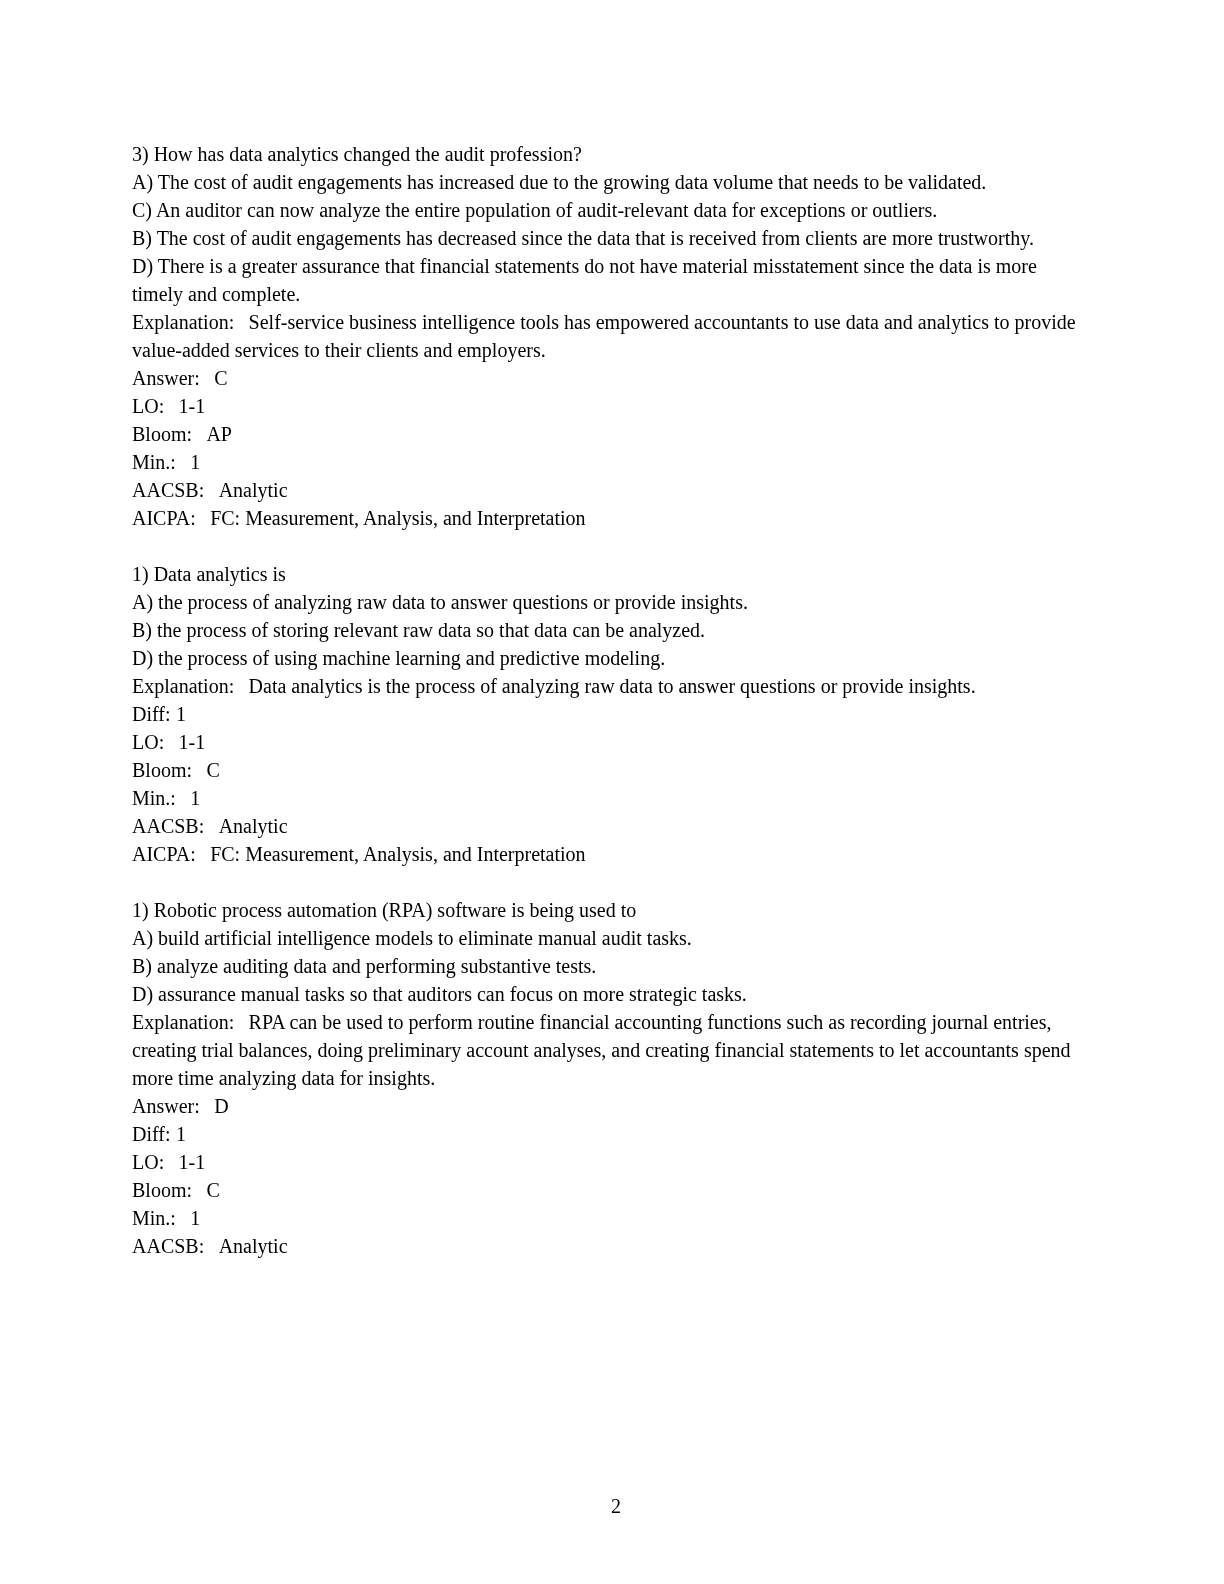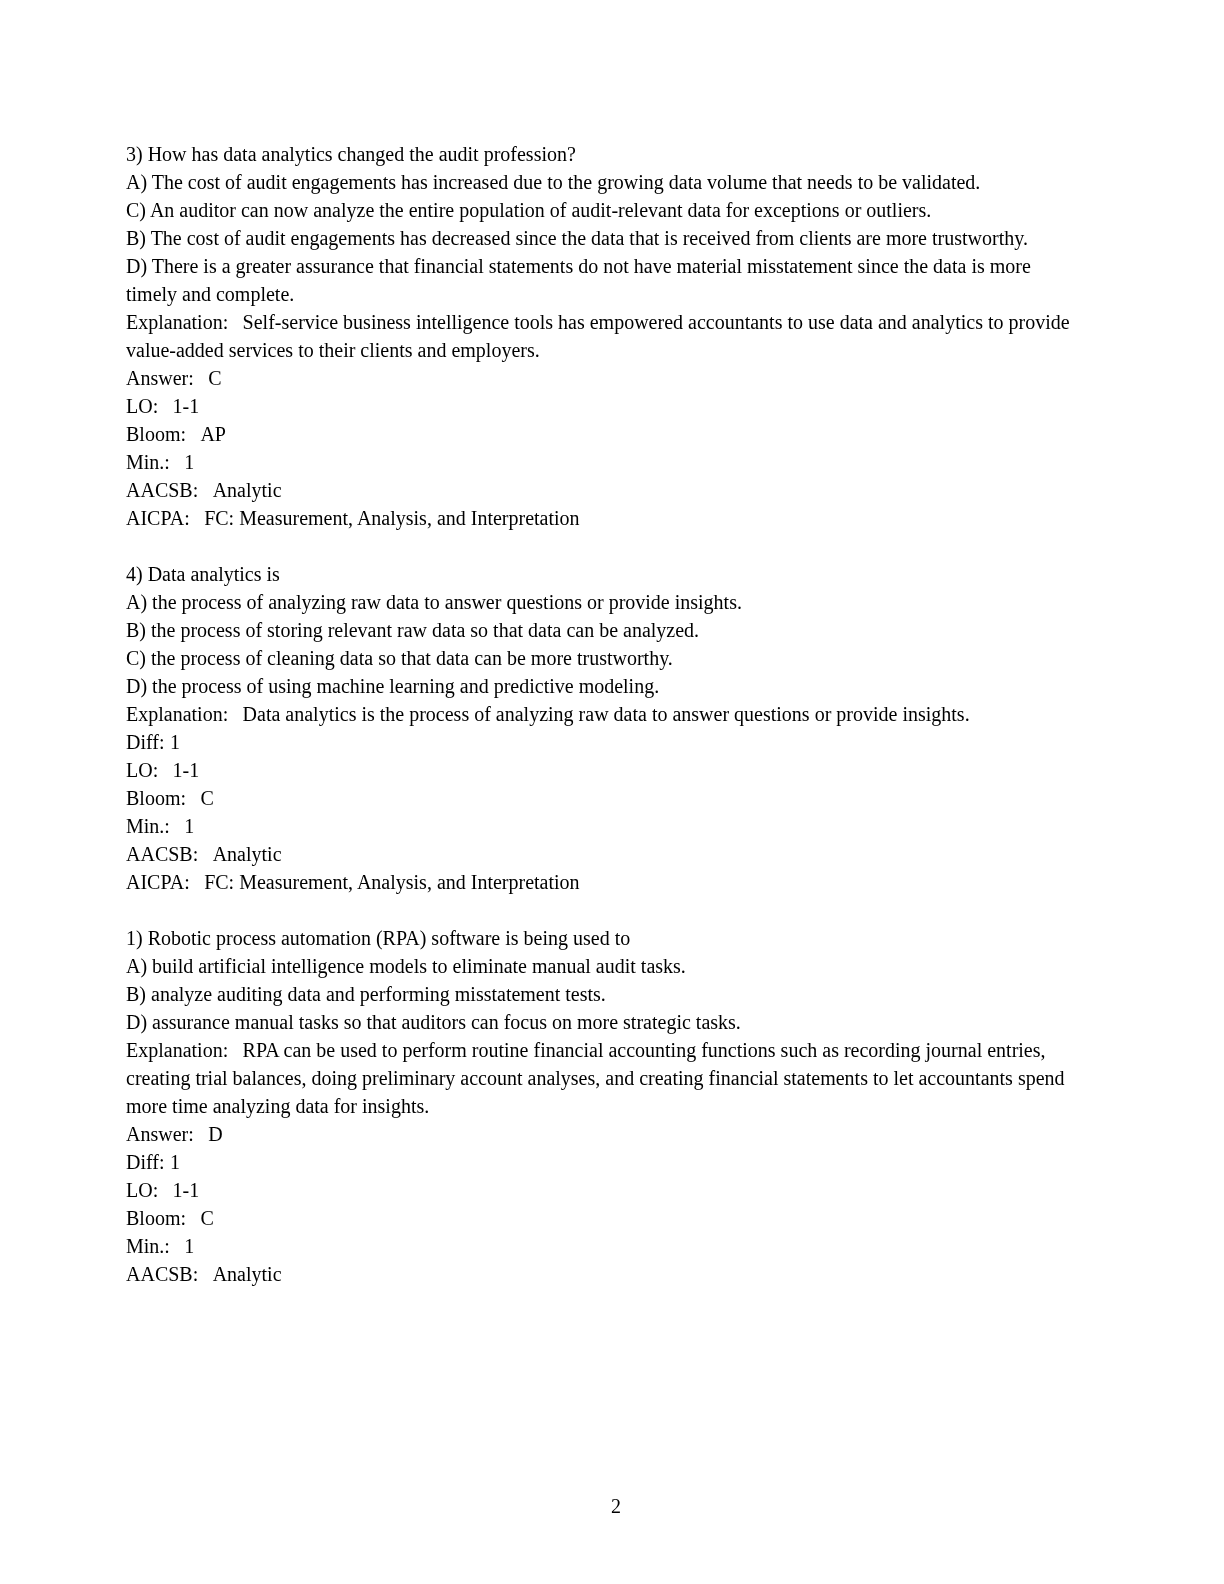--- a/index.html
+++ b/index.html
@@ -14,21 +14,21 @@
     background: #ffffff;
     overflow: hidden;
     font-family: "Liberation Serif", "DejaVu Serif", serif;
     font-size: 20px;
     line-height: 28px;
     color: #000000;
   }
   .content {
     position: absolute;
     top: 140px;
-    left: 126px;
+    left: 132px;
     width: 950px;
   }
   .question + .question {
     margin-top: 28px;
   }
   .line {
     margin: 0;
     padding: 0;
     white-space: normal;
   }
@@ -62,37 +62,36 @@
         <p class="line">D) There is a greater assurance that financial statements do not have material misstatement since the data is more timely and complete.</p>
         <p class="line labeled"><span class="label">Explanation:</span><span class="value">Self-service business intelligence tools has empowered accountants to use data and analytics to provide value-added services to their clients and employers.</span></p>
         <p class="line labeled"><span class="label">Answer:</span><span class="value">C</span></p>
         <p class="line labeled"><span class="label">LO:</span><span class="value">1-1</span></p>
         <p class="line labeled"><span class="label">Bloom:</span><span class="value">AP</span></p>
         <p class="line labeled"><span class="label">Min.:</span><span class="value">1</span></p>
         <p class="line labeled"><span class="label">AACSB:</span><span class="value">Analytic</span></p>
         <p class="line labeled"><span class="label">AICPA:</span><span class="value">FC: Measurement, Analysis, and Interpretation</span></p>
       </section>
       <section class="question">
-        <p class="line">4) Data analytics is</p>
+        <p class="line">1) Data analytics is</p>
         <p class="line">A) the process of analyzing raw data to answer questions or provide insights.</p>
         <p class="line">B) the process of storing relevant raw data so that data can be analyzed.</p>
-        <p class="line">C) the process of cleaning data so that data can be more trustworthy.</p>
         <p class="line">D) the process of using machine learning and predictive modeling.</p>
         <p class="line labeled"><span class="label">Explanation:</span><span class="value">Data analytics is the process of analyzing raw data to answer questions or provide insights.</span></p>
         <p class="line labeled narrow"><span class="label">Diff:</span><span class="value">1</span></p>
         <p class="line labeled"><span class="label">LO:</span><span class="value">1-1</span></p>
         <p class="line labeled"><span class="label">Bloom:</span><span class="value">C</span></p>
         <p class="line labeled"><span class="label">Min.:</span><span class="value">1</span></p>
         <p class="line labeled"><span class="label">AACSB:</span><span class="value">Analytic</span></p>
         <p class="line labeled"><span class="label">AICPA:</span><span class="value">FC: Measurement, Analysis, and Interpretation</span></p>
       </section>
       <section class="question">
         <p class="line">1) Robotic process automation (RPA) software is being used to</p>
         <p class="line">A) build artificial intelligence models to eliminate manual audit tasks.</p>
-        <p class="line">B) analyze auditing data and performing misstatement tests.</p>
+        <p class="line">B) analyze auditing data and performing substantive tests.</p>
         <p class="line">D) assurance manual tasks so that auditors can focus on more strategic tasks.</p>
         <p class="line labeled"><span class="label">Explanation:</span><span class="value">RPA can be used to perform routine financial accounting functions such as recording journal entries, creating trial balances, doing preliminary account analyses, and creating financial statements to let accountants spend more time analyzing data for insights.</span></p>
         <p class="line labeled"><span class="label">Answer:</span><span class="value">D</span></p>
         <p class="line labeled narrow"><span class="label">Diff:</span><span class="value">1</span></p>
         <p class="line labeled"><span class="label">LO:</span><span class="value">1-1</span></p>
         <p class="line labeled"><span class="label">Bloom:</span><span class="value">C</span></p>
         <p class="line labeled"><span class="label">Min.:</span><span class="value">1</span></p>
         <p class="line labeled"><span class="label">AACSB:</span><span class="value">Analytic</span></p>
       </section>
     </div>

